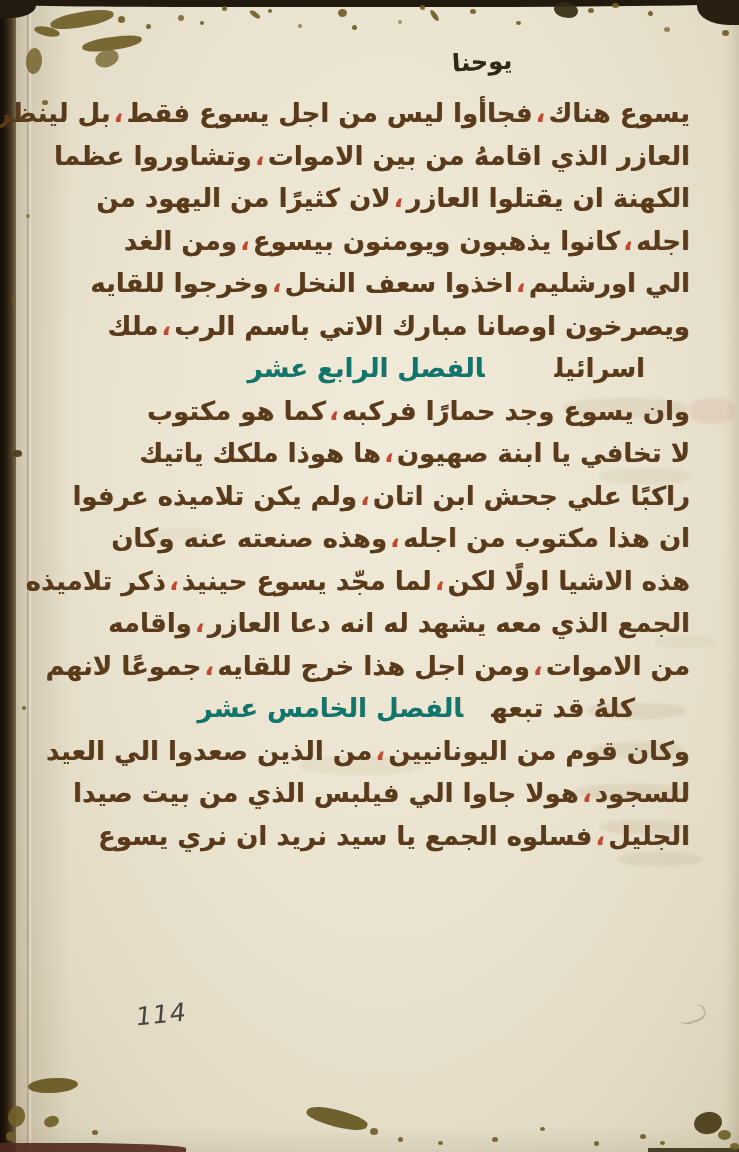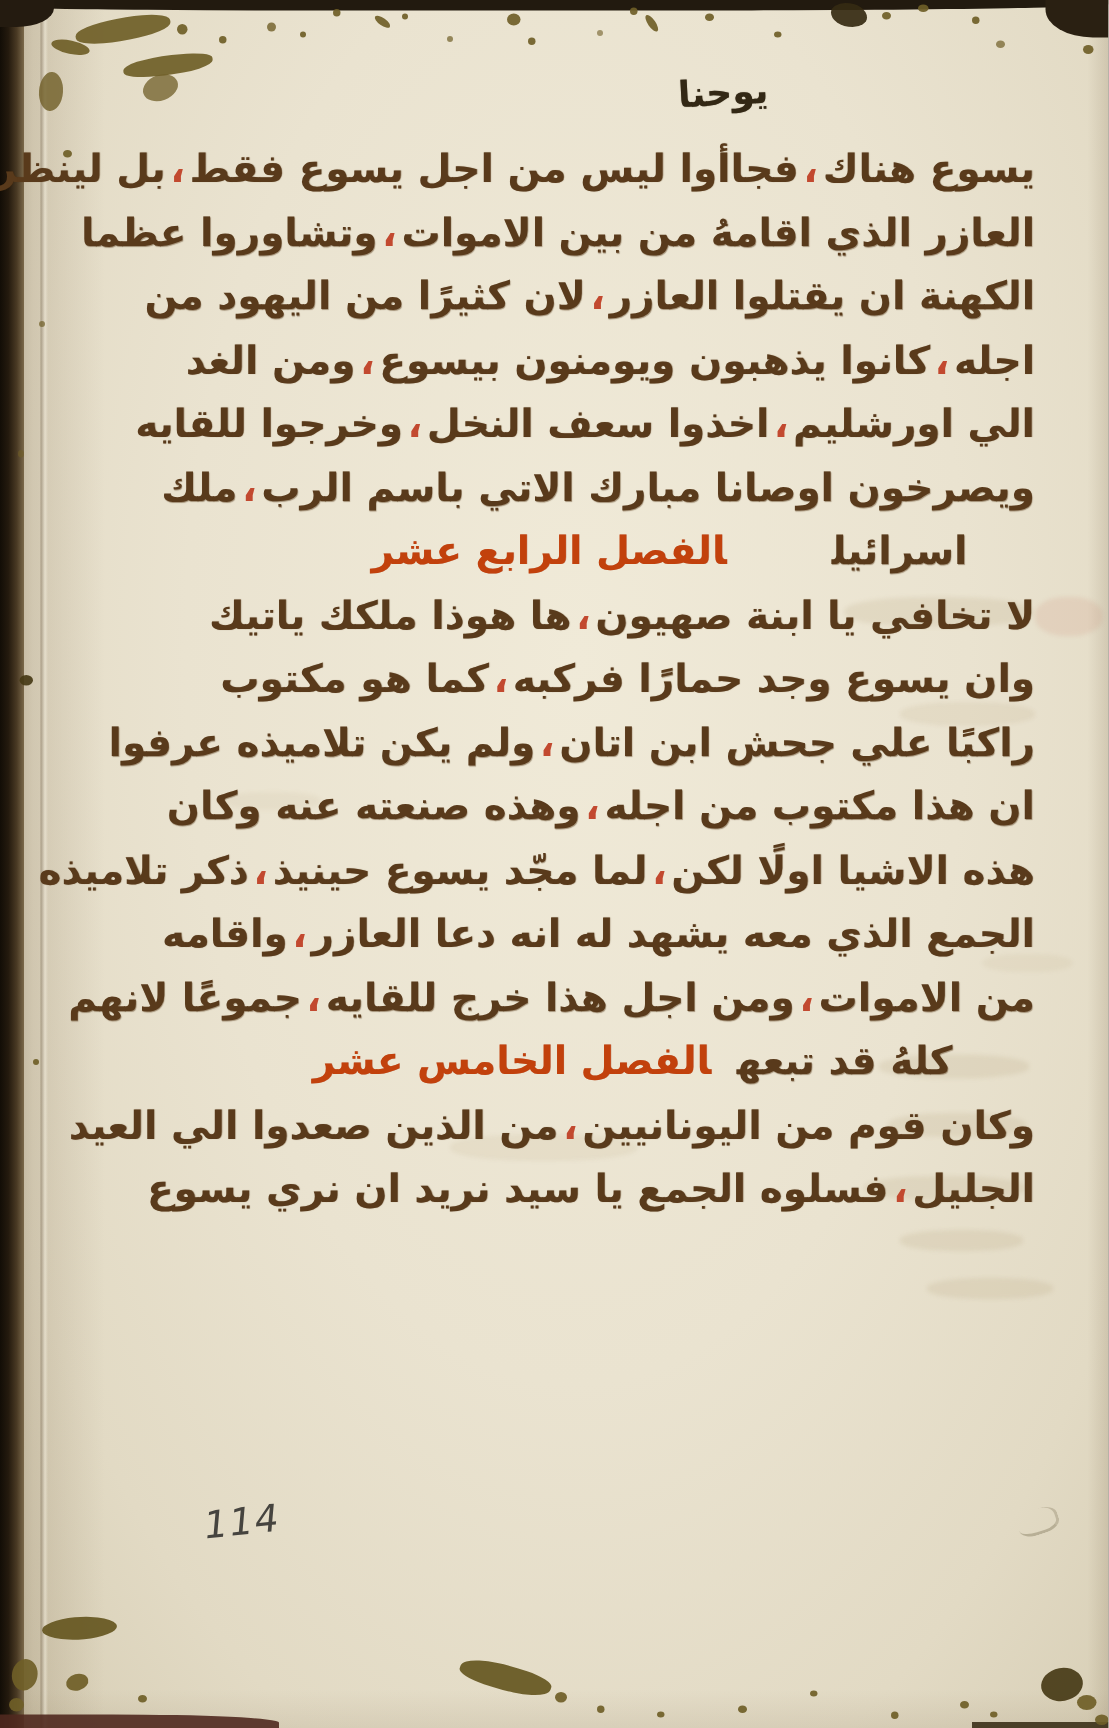--- a/index.html
+++ b/index.html
@@ -48,21 +48,21 @@
   }
   .text-block{
     position:absolute;top:92px;right:49px;width:566px;direction:rtl;
   }
   .line{
     height:42.5px;line-height:42.5px;white-space:nowrap;text-align:right;
     font-size:26px;font-weight:bold;color:#593a1b;
     text-shadow:.4px .4px .6px rgba(75,45,12,.45);
   }
   .seg.sep{color:#c2492f;margin:0 3px;text-shadow:none;}
-  .seg.heading{color:#c2410c;text-shadow:.3px .3px .4px rgba(150,50,30,.4);}
+  .seg.heading{color:#0f766e;text-shadow:.3px .3px .4px rgba(150,50,30,.4);}
   .page-number{
     position:absolute;left:136px;top:1000px;
     font-size:25px;font-style:italic;color:#46443f;
     transform:rotate(-6deg);letter-spacing:1px;font-weight:normal;
     font-family:"DejaVu Sans",sans-serif;
   }
   .pencil-mark{
     position:absolute;left:678px;top:1006px;width:26px;height:15px;
     border-bottom:2px solid rgba(100,90,60,.32);
     border-right:2px solid rgba(100,90,60,.25);
@@ -150,27 +150,28 @@
   <div class="header-word">يوحنا</div>
 
   <div class="text-block">
       <div class="line"><span class="seg ink">يسوع هناك</span><span class="seg sep">،</span><span class="seg ink">فجاأوا ليس من اجل يسوع فقط</span><span class="seg sep">،</span><span class="seg ink">بل لينظروا</span></div>
       <div class="line"><span class="seg ink">العازر الذي اقامهُ من بين الاموات</span><span class="seg sep">،</span><span class="seg ink">وتشاوروا عظما</span></div>
       <div class="line"><span class="seg ink">الكهنة ان يقتلوا العازر</span><span class="seg sep">،</span><span class="seg ink">لان كثيرًا من اليهود من</span></div>
       <div class="line"><span class="seg ink">اجله</span><span class="seg sep">،</span><span class="seg ink">كانوا يذهبون ويومنون بيسوع</span><span class="seg sep">،</span><span class="seg ink">ومن الغد</span></div>
       <div class="line"><span class="seg ink">الي اورشليم</span><span class="seg sep">،</span><span class="seg ink">اخذوا سعف النخل</span><span class="seg sep">،</span><span class="seg ink">وخرجوا للقايه</span></div>
       <div class="line"><span class="seg ink">ويصرخون اوصانا مبارك الاتي باسم الرب</span><span class="seg sep">،</span><span class="seg ink">ملك</span></div>
       <div class="line" style="padding-right: 45px;"><span class="seg ink">اسرائيل</span><span class="seg heading" style="margin-right: 70px;">الفصل الرابع عشر</span></div>
+      <div class="line"><span class="seg ink">وان يسوع وجد حمارًا فركبه</span><span class="seg sep">،</span><span class="seg ink">كما هو مكتوب</span></div>
       <div class="line"><span class="seg ink">لا تخافي يا ابنة صهيون</span><span class="seg sep">،</span><span class="seg ink">ها هوذا ملكك ياتيك</span></div>
-      <div class="line"><span class="seg ink">وان يسوع وجد حمارًا فركبه</span><span class="seg sep">،</span><span class="seg ink">كما هو مكتوب</span></div>
       <div class="line"><span class="seg ink">راكبًا علي جحش ابن اتان</span><span class="seg sep">،</span><span class="seg ink">ولم يكن تلاميذه عرفوا</span></div>
       <div class="line"><span class="seg ink">ان هذا مكتوب من اجله</span><span class="seg sep">،</span><span class="seg ink">وهذه صنعته عنه وكان</span></div>
       <div class="line"><span class="seg ink">هذه الاشيا اولًا لكن</span><span class="seg sep">،</span><span class="seg ink">لما مجّد يسوع حينيذ</span><span class="seg sep">،</span><span class="seg ink">ذكر تلاميذه</span></div>
       <div class="line"><span class="seg ink">الجمع الذي معه يشهد له انه دعا العازر</span><span class="seg sep">،</span><span class="seg ink">واقامه</span></div>
       <div class="line"><span class="seg ink">من الاموات</span><span class="seg sep">،</span><span class="seg ink">ومن اجل هذا خرج للقايه</span><span class="seg sep">،</span><span class="seg ink">جموعًا لانهم</span></div>
-      <div class="line" style="padding-right: 55px;"><span class="seg ink">كلهُ قد تبعه</span><span class="seg heading" style="margin-right: 17px;">الفصل الخامس عشر</span></div>
+      <div class="line" style="padding-right: 55px;"><span class="seg ink">كلهُ قد تبعه</span><span class="seg heading" style="margin-right: 28px;">الفصل الخامس عشر</span></div>
       <div class="line"><span class="seg ink">وكان قوم من اليونانيين</span><span class="seg sep">،</span><span class="seg ink">من الذين صعدوا الي العيد</span></div>
+      <div class="line"><span class="seg ink">للسجود</span><span class="seg sep">،</span><span class="seg ink">هولا جاوا الي فيلبس الذي من بيت صيدا</span></div>
       <div class="line"><span class="seg ink">الجليل</span><span class="seg sep">،</span><span class="seg ink">فسلوه الجمع يا سيد نريد ان نري يسوع</span></div>
     </div>
 
   <div class="page-number">114</div>
   <div class="pencil-mark"></div>
 </div>
 
 </body></html>

